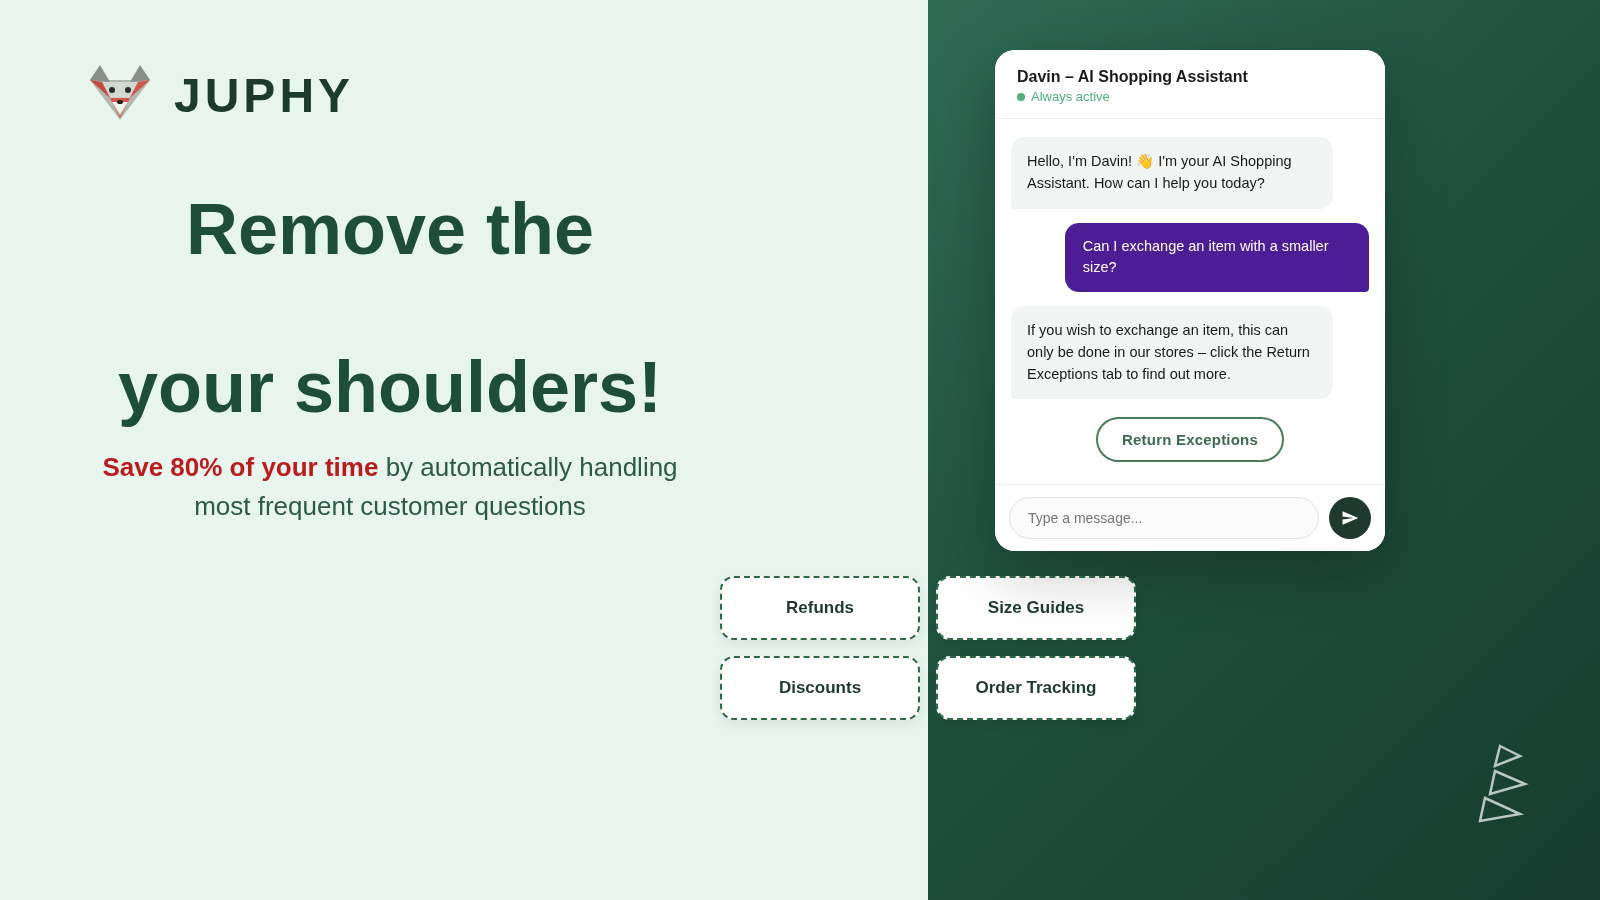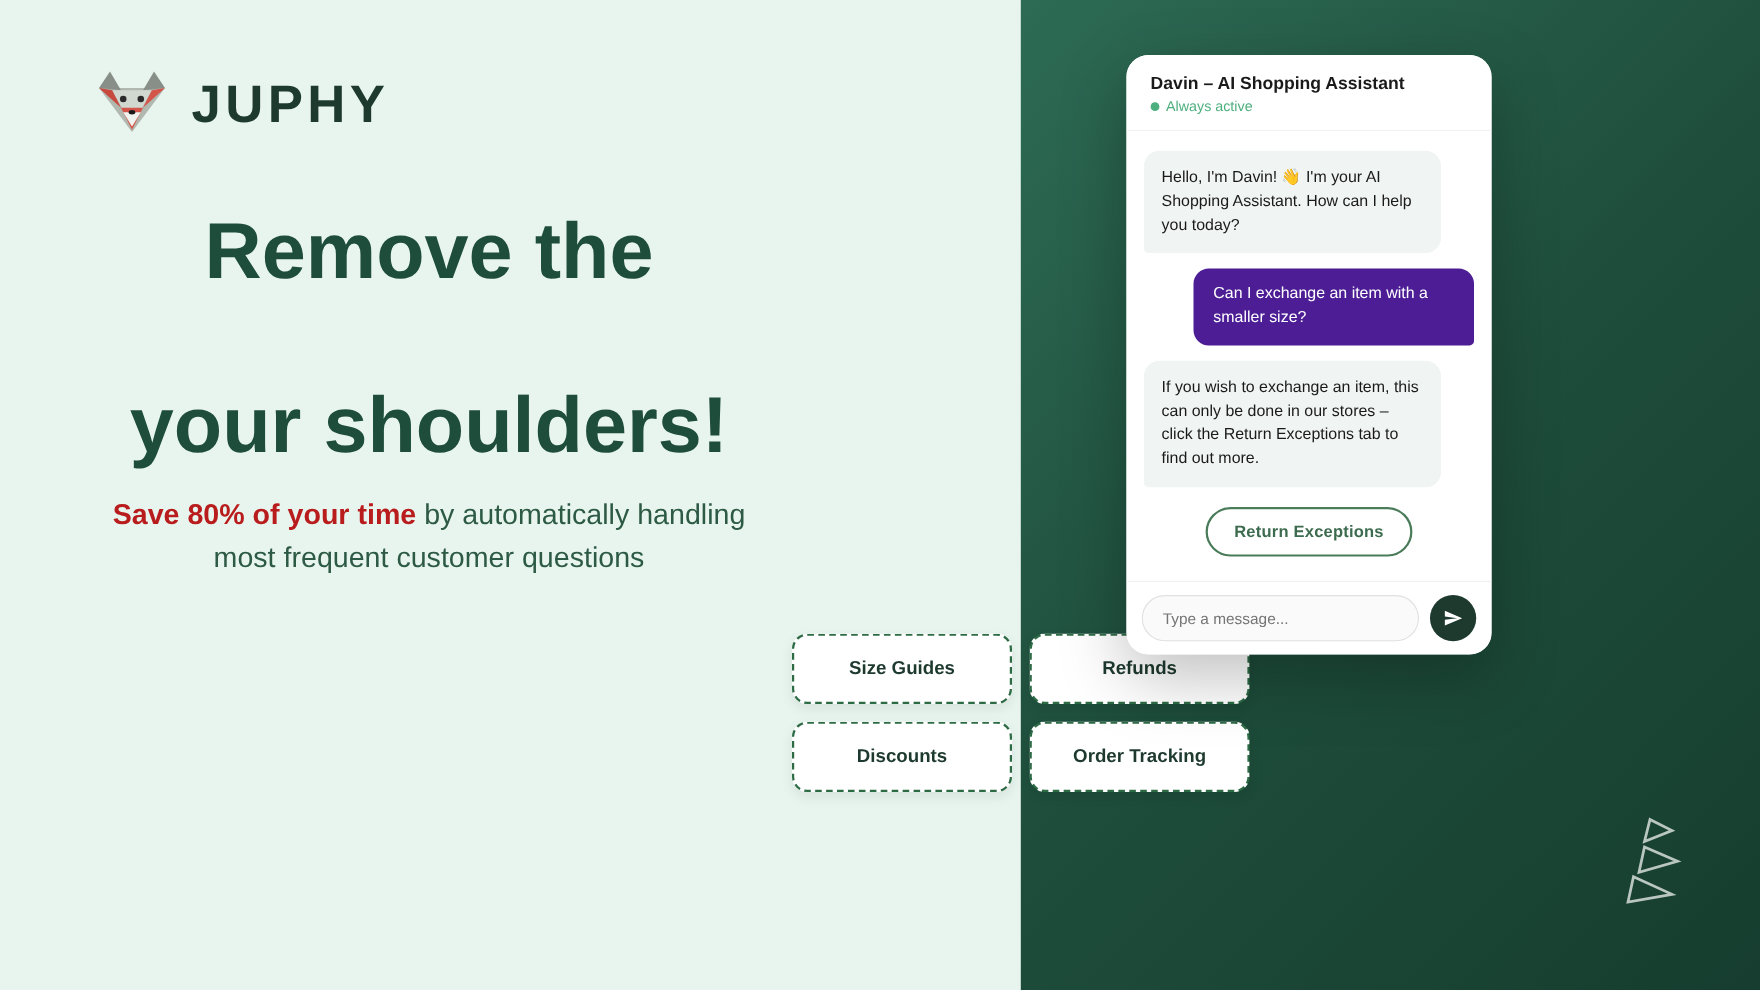--- a/index.html
+++ b/index.html
@@ -97,21 +97,21 @@
       align-items: flex-start;
       justify-content: center;
       padding-top: 50px;
       position: relative;
     }
 
     
     .chat-widget {
       background: #ffffff;
       border-radius: 20px;
-      width: 332px;
+      width: 390px;
       box-shadow: 0 20px 60px rgba(0,0,0,0.25);
       overflow: hidden;
       position: relative;
       z-index: 10;
     }
 
     .chat-header {
       padding: 18px 22px 14px;
       background: #fff;
       border-bottom: 1px solid #f0f0f0;
@@ -346,22 +346,22 @@
         <button class="send-btn">
           <svg viewBox="0 0 24 24">
             <path d="M2 21L23 12 2 3v7l15 2-15 2z"></path>
           </svg>
         </button>
       </div>
 
     </div>
 
     <div class="quick-actions">
+      <button class="quick-btn">Refunds</button>
       <button class="quick-btn">Size Guides</button>
-      <button class="quick-btn">Refunds</button>
       <button class="quick-btn">Discounts</button>
       <button class="quick-btn">Order Tracking</button>
     </div>
 
     <div class="decorative-arrows">
       <svg width="100" height="100" viewBox="0 0 100 100">
 
         <polygon points="60,10 80,20 55,30" fill="none" stroke="white" stroke-width="2.5"></polygon>
 
         <polygon points="55,35 85,48 50,58" fill="none" stroke="white" stroke-width="2.5"></polygon>

